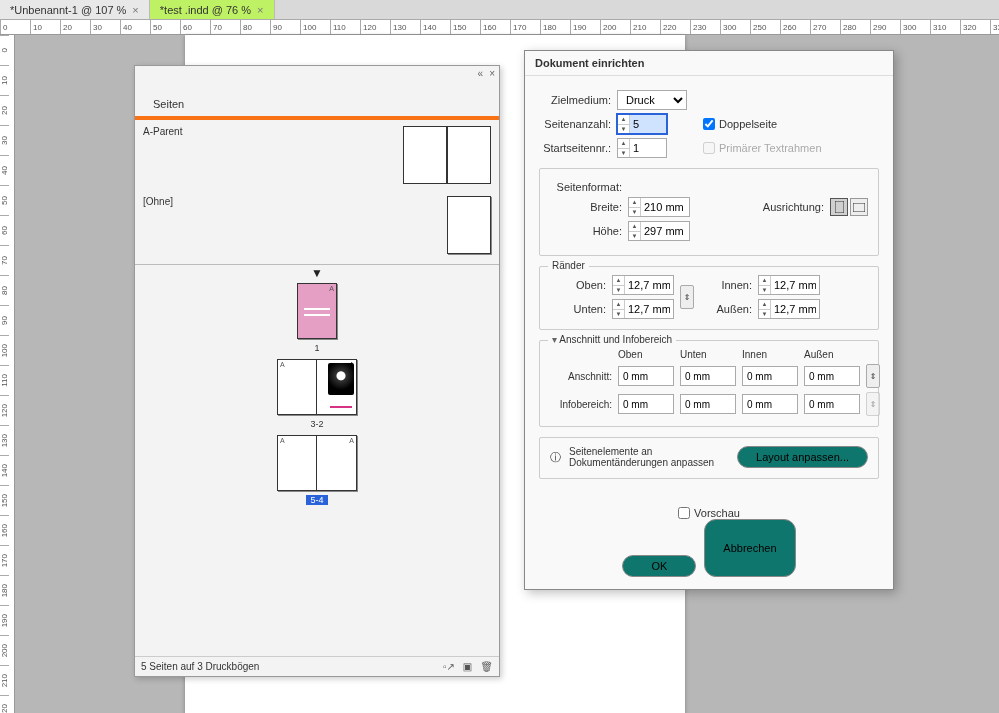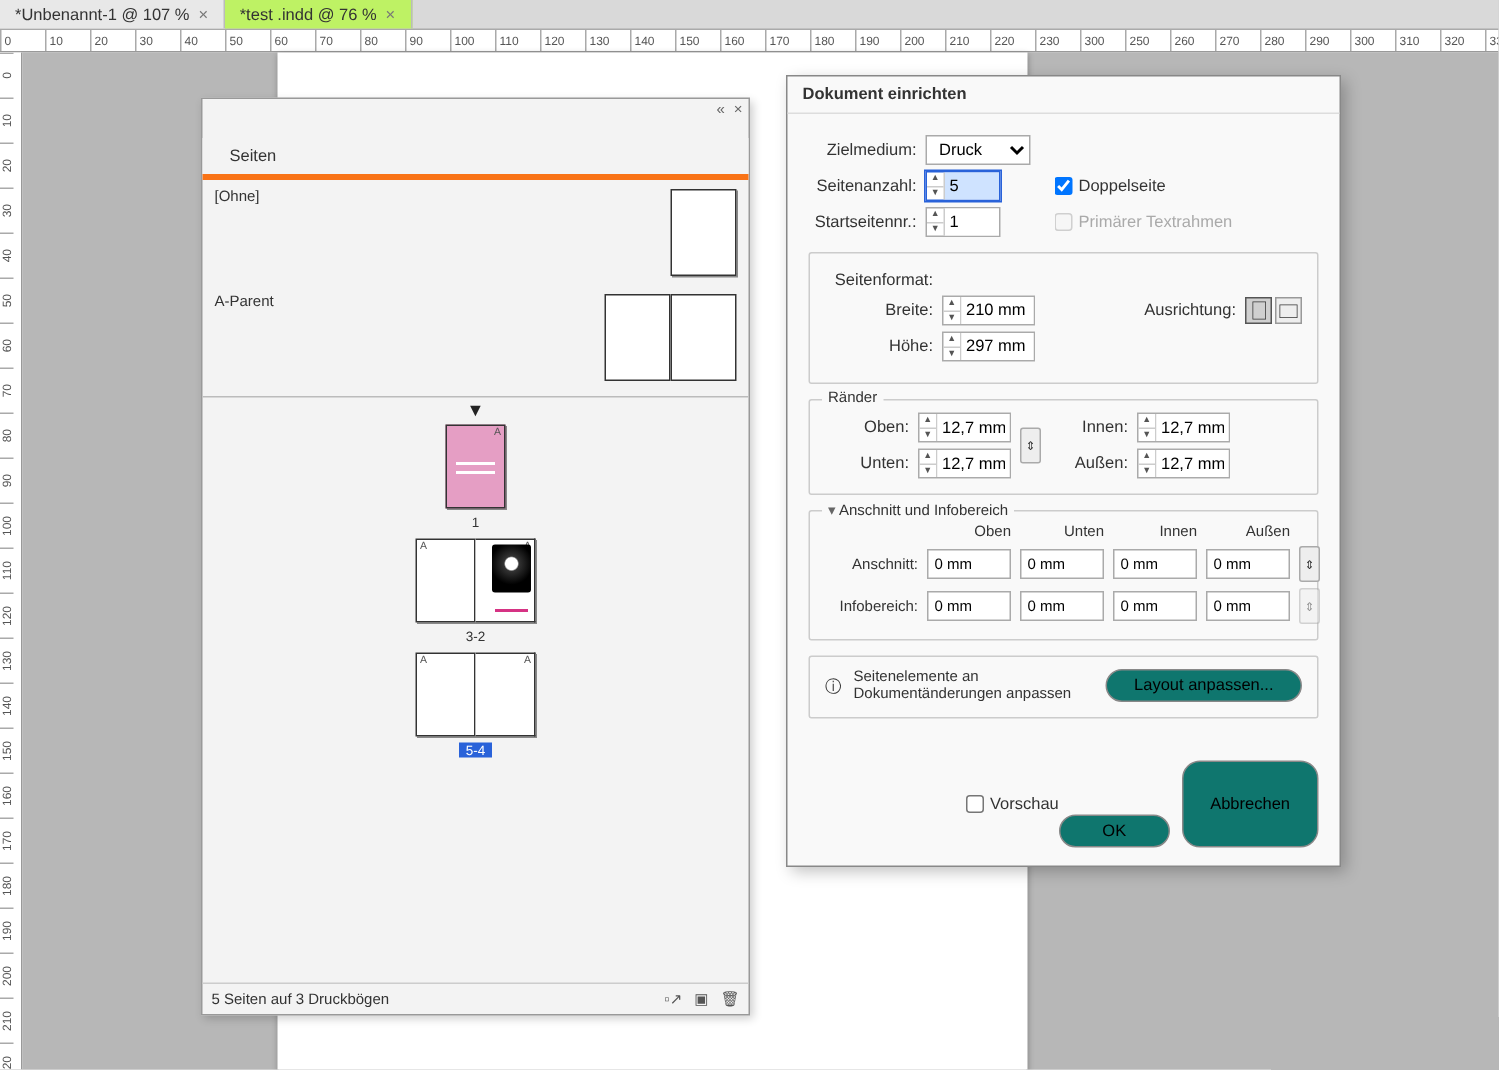--- a/index.html
+++ b/index.html
@@ -80,27 +80,27 @@
 .orient .o-btn { width: 18px; height: 18px; border: 1px solid #999; background: #eee; display: flex; align-items: center; justify-content: center; font-size: 9px; }
 .orient .o-btn.active { background: #d0d0d0; border-color: #555; }
 .section { border: 1px solid #ccc; border-radius: 2px; margin: 10px 0; padding: 8px 10px 10px; position: relative; }
 .section > .sec-title { position: absolute; top: -7px; left: 8px; background: #f9f9f9; padding: 0 4px; font-size: 10px; color: #333; }
 .collapsible .sec-title::before { content: "▾ "; color: #666; }
 .grid4 { display: grid; grid-template-columns: 56px 62px 14px 52px 62px; gap: 4px 6px; align-items: center; }
 .grid4 label { text-align: right; font-size: 11px; }
 .link-col { grid-row: span 2; display: flex; align-items: center; justify-content: center; }
 .link-icon { width: 14px; height: 24px; border: 1px solid #aaa; border-radius: 2px; background: #eee; font-size: 8px; display: flex; align-items: center; justify-content: center; }
 .bleed-grid { display: grid; grid-template-columns: 62px 56px 56px 56px 56px 18px; gap: 4px 6px; align-items: center; font-size: 10px; }
-.bleed-grid .hdr { text-align: right; font-size: 10px; }
+.bleed-grid .hdr { text-align: left; font-size: 10px; }
 .bleed-grid label { text-align: right; }
 .small-input { border: 1px solid #aaa; height: 20px; padding: 2px 4px; font-size: 10px; width: 100%; }
 .info-row { display: flex; align-items: center; gap: 8px; }
 .info-row .txt { font-size: 10px; flex: 1; }
 .btn { border: 1px solid #888; border-radius: 12px; padding: 4px 18px; font-size: 11px; background: #0f766e; cursor: pointer; }
-.dlg-foot { display: flex; justify-content: flex-end; align-items: center; padding: 8px 14px 12px; }
+.dlg-foot { display: flex; justify-content: center; align-items: center; padding: 8px 14px 12px; flex-direction: column; }
 .dlg-foot .btns { display: flex; gap: 8px; }
 svg { display: block; }
 </style>
 </head>
 <body>
 
 <div class="tabs">
   <div class="tab">
     <span>*Unbenannt-1 @ 107 %</span>
     <span class="x">×</span>
@@ -180,29 +180,29 @@
 <div class="panel">
   <div class="panel-head">
     <span>«</span>
     <span>×</span>
   </div>
   <div class="panel-tab">
     <span>Seiten</span>
   </div>
   <div class="panel-body">
     <div class="master">
-      <span class="master-label">[Ohne]</span>
-      <div class="thumb-single"></div>
-    </div>
-    <div class="master">
       <span class="master-label">A-Parent</span>
       <div class="thumb-double">
         <div class="pg"></div>
         <div class="pg"></div>
       </div>
+    </div>
+    <div class="master">
+      <span class="master-label">[Ohne]</span>
+      <div class="thumb-single"></div>
     </div>
     <div class="divider"></div>
     <div class="arrow-down">▼</div>
 
     <div class="spread single">
       <div class="pg selected">
         <span class="m r">A</span>
       </div>
       <span class="num">1</span>
     </div>

